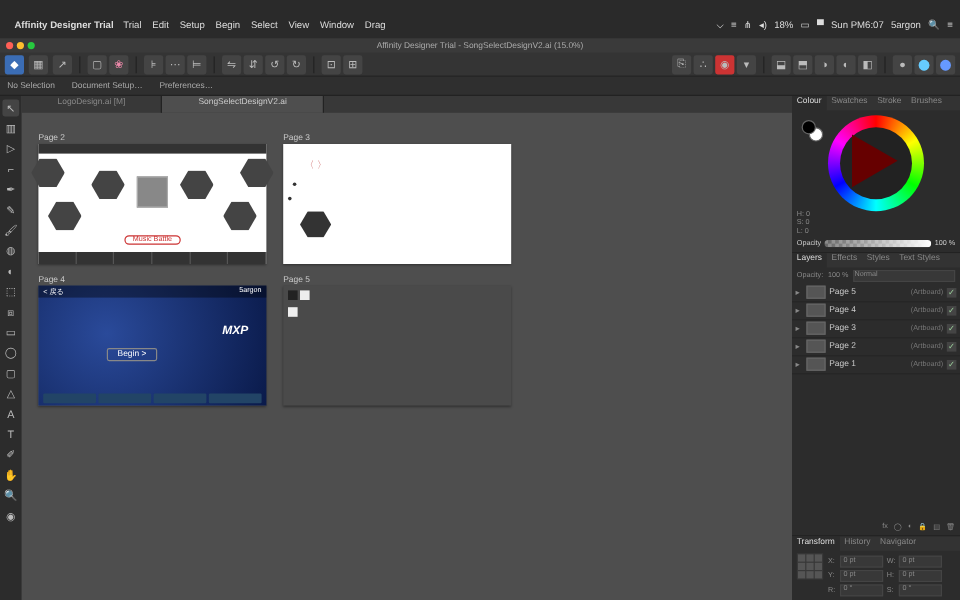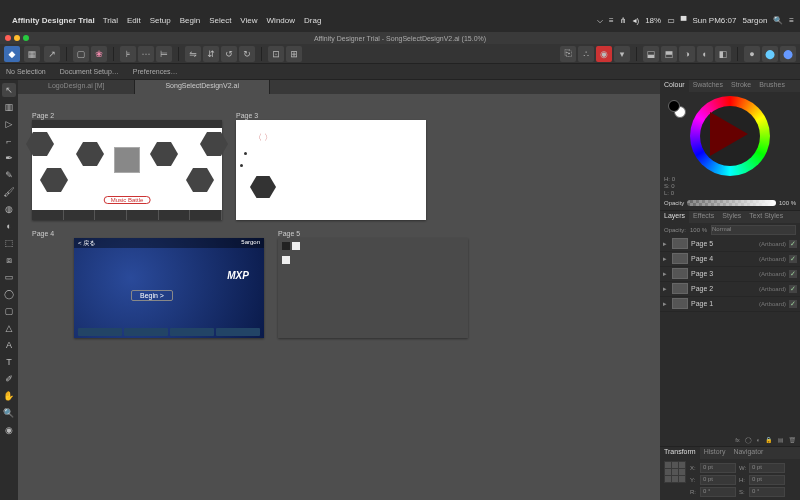--- a/index.html
+++ b/index.html
@@ -68,21 +68,21 @@
 .thumb2 .hudb { position:absolute; bottom:0; left:0; right:0; height:10px; background:#333; display:flex; }
 .thumb2 .hudb div{ flex:1; border-right:1px solid #555; }
 .thumb2 .hex { position:absolute; width:28px; height:24px; background:#444; clip-path: polygon(25% 0,75% 0,100% 50%,75% 100%,25% 100%,0 50%); }
 .thumb2 .sq { position:absolute; left:50%; top:40%; transform:translate(-50%,-50%); width:26px; height:26px; background:#888; border:1px solid #aaa; }
 .thumb2 .battle { position:absolute; left:50%; bottom:16px; transform:translateX(-50%); font-size:6px; color:#c33; border:1px solid #c33; border-radius:6px; padding:0 6px; }
 
 .thumb3 { position:relative; }
 .thumb3 .hex { position:absolute; width:26px; height:22px; background:#333; clip-path: polygon(25% 0,75% 0,100% 50%,75% 100%,25% 100%,0 50%); }
 .thumb3 .brk { position:absolute; font-size:8px; color:#c66; }
 
-.thumb4 { background: radial-gradient(circle at 30% 40%, #2a4a9a, #0a1a4a); position:relative;margin-left:42px; }
+.thumb4 { background: radial-gradient(circle at 30% 40%, #2a4a9a, #0a1a4a); position:relative; }
 .thumb4 .hud { position:absolute; top:0; left:0; right:0; height:10px; background:rgba(0,0,0,.4); display:flex; justify-content:space-between; font-size:6px; color:#fff; padding:1px 4px; }
 .thumb4 .begin { position:absolute; left:30%; top:52%; font-size:7px; color:#fff; border:1px solid #888; padding:1px 8px; border-radius:2px; }
 .thumb4 .mxp { position:absolute; right:8%; top:32%; font-size:10px; color:#fff; font-weight:700; font-style:italic; }
 .thumb4 .footer { position:absolute; bottom:2px; left:4px; right:4px; display:flex; gap:2px; }
 .thumb4 .footer div { flex:1; height:8px; background:#246; border-radius:1px; }
 
 .thumb5 { background:#4a4a4a; position:relative; }
 .thumb5 .sq { position:absolute; width:8px; height:8px; }
 
 

